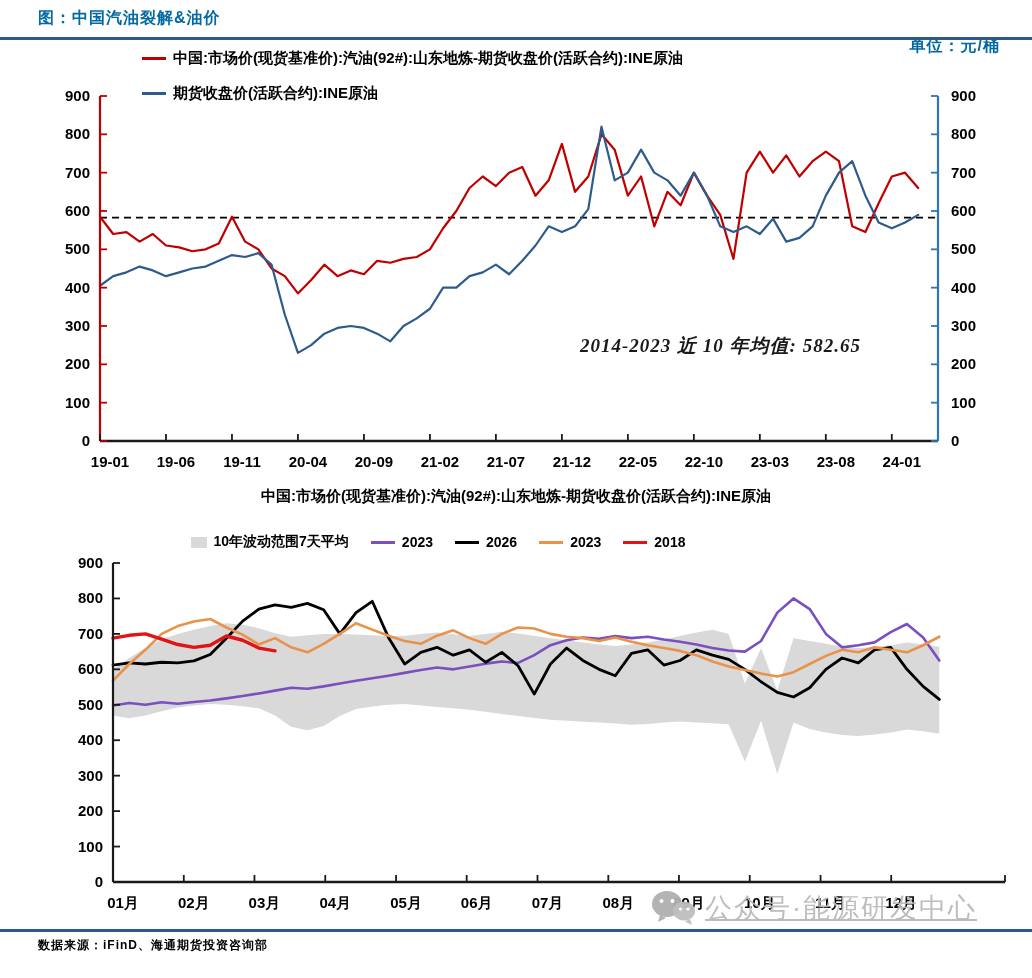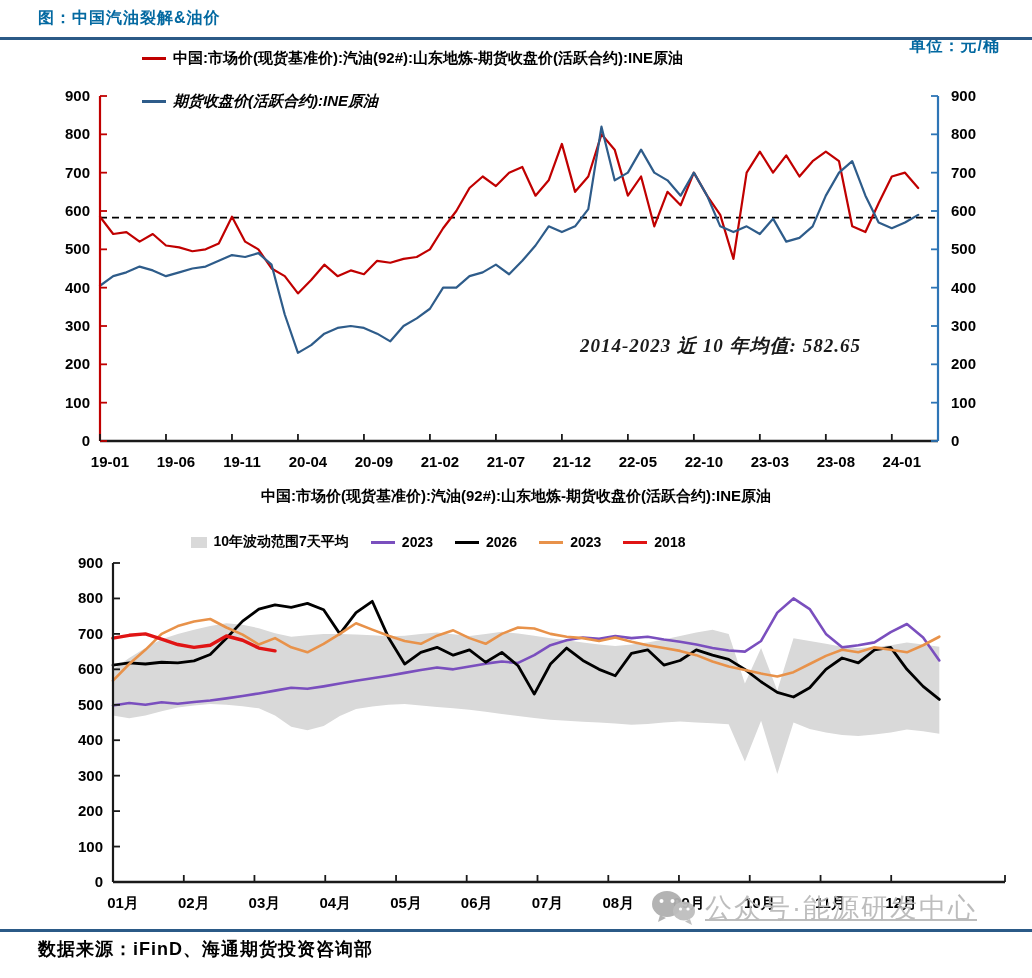--- a/index.html
+++ b/index.html
@@ -6,36 +6,36 @@
   #page{position:relative;width:1032px;height:978px;background:#fff;overflow:hidden;
         font-family:"Liberation Sans",sans-serif;}
   .hdr{position:absolute;top:8px;font-size:16px;font-weight:700;color:#0369a1;letter-spacing:1px;}
   #hdr-title{left:38px;}
   #hdr-unit{right:32px;margin-top:28px;}
   .rule{position:absolute;left:0;width:1032px;height:3px;background:#2B5A87;}
   #rule-top{top:37px;}
   #rule-bottom{top:929px;}
   .legend-row{position:absolute;left:142px;display:flex;align-items:center;font-size:15px;font-weight:700;color:#000;}
   #legend1{top:49px;}
-  #legend2{top:92px;font-style:italic;}
+  #legend2{top:84px;}
   .dash{display:inline-block;width:24px;height:3px;margin-right:7px;flex:0 0 auto;}
   .swatch{display:inline-block;width:16px;height:11px;margin-right:7px;flex:0 0 auto;}
   #mid-title{position:absolute;top:487px;left:0;width:1032px;text-align:center;
              font-size:15px;font-weight:700;color:#000;}
   #legend-bottom{position:absolute;top:533px;left:0;width:876px;display:flex;
                  justify-content:center;align-items:center;gap:22px;font-size:14px;font-weight:700;color:#000;}
   .legend-item{display:flex;align-items:center;}
   svg.chart{position:absolute;left:0;width:1032px;}
   #chart1{top:88px;height:392px;}
   #chart2{top:553px;height:372px;}
   .tick{font:700 15px "Liberation Sans",sans-serif;fill:#000;}
   .annotation{font:italic 700 19px "Liberation Serif",serif;fill:#1a1a1a;letter-spacing:1px;}
   #watermark{position:absolute;left:650px;top:889px;display:flex;align-items:center;gap:9px;
              color:rgba(185,185,185,0.95);font-size:27px;font-weight:400;z-index:5;letter-spacing:2px;text-decoration:underline;}
-  #footer-src{position:absolute;top:937px;left:38px;font-size:18px;font-weight:700;color:#000;letter-spacing:1px;}
+  #footer-src{position:absolute;top:937px;left:38px;font-size:12px;font-weight:700;color:#000;letter-spacing:1px;}
 </style>
 </head>
 <body>
 
 <div id="page">
 
   <div id="hdr-title" class="hdr">图：中国汽油裂解&amp;油价</div>
   <div id="hdr-unit" class="hdr">单位：元/桶</div>
   <div id="rule-top" class="rule"></div>
 

